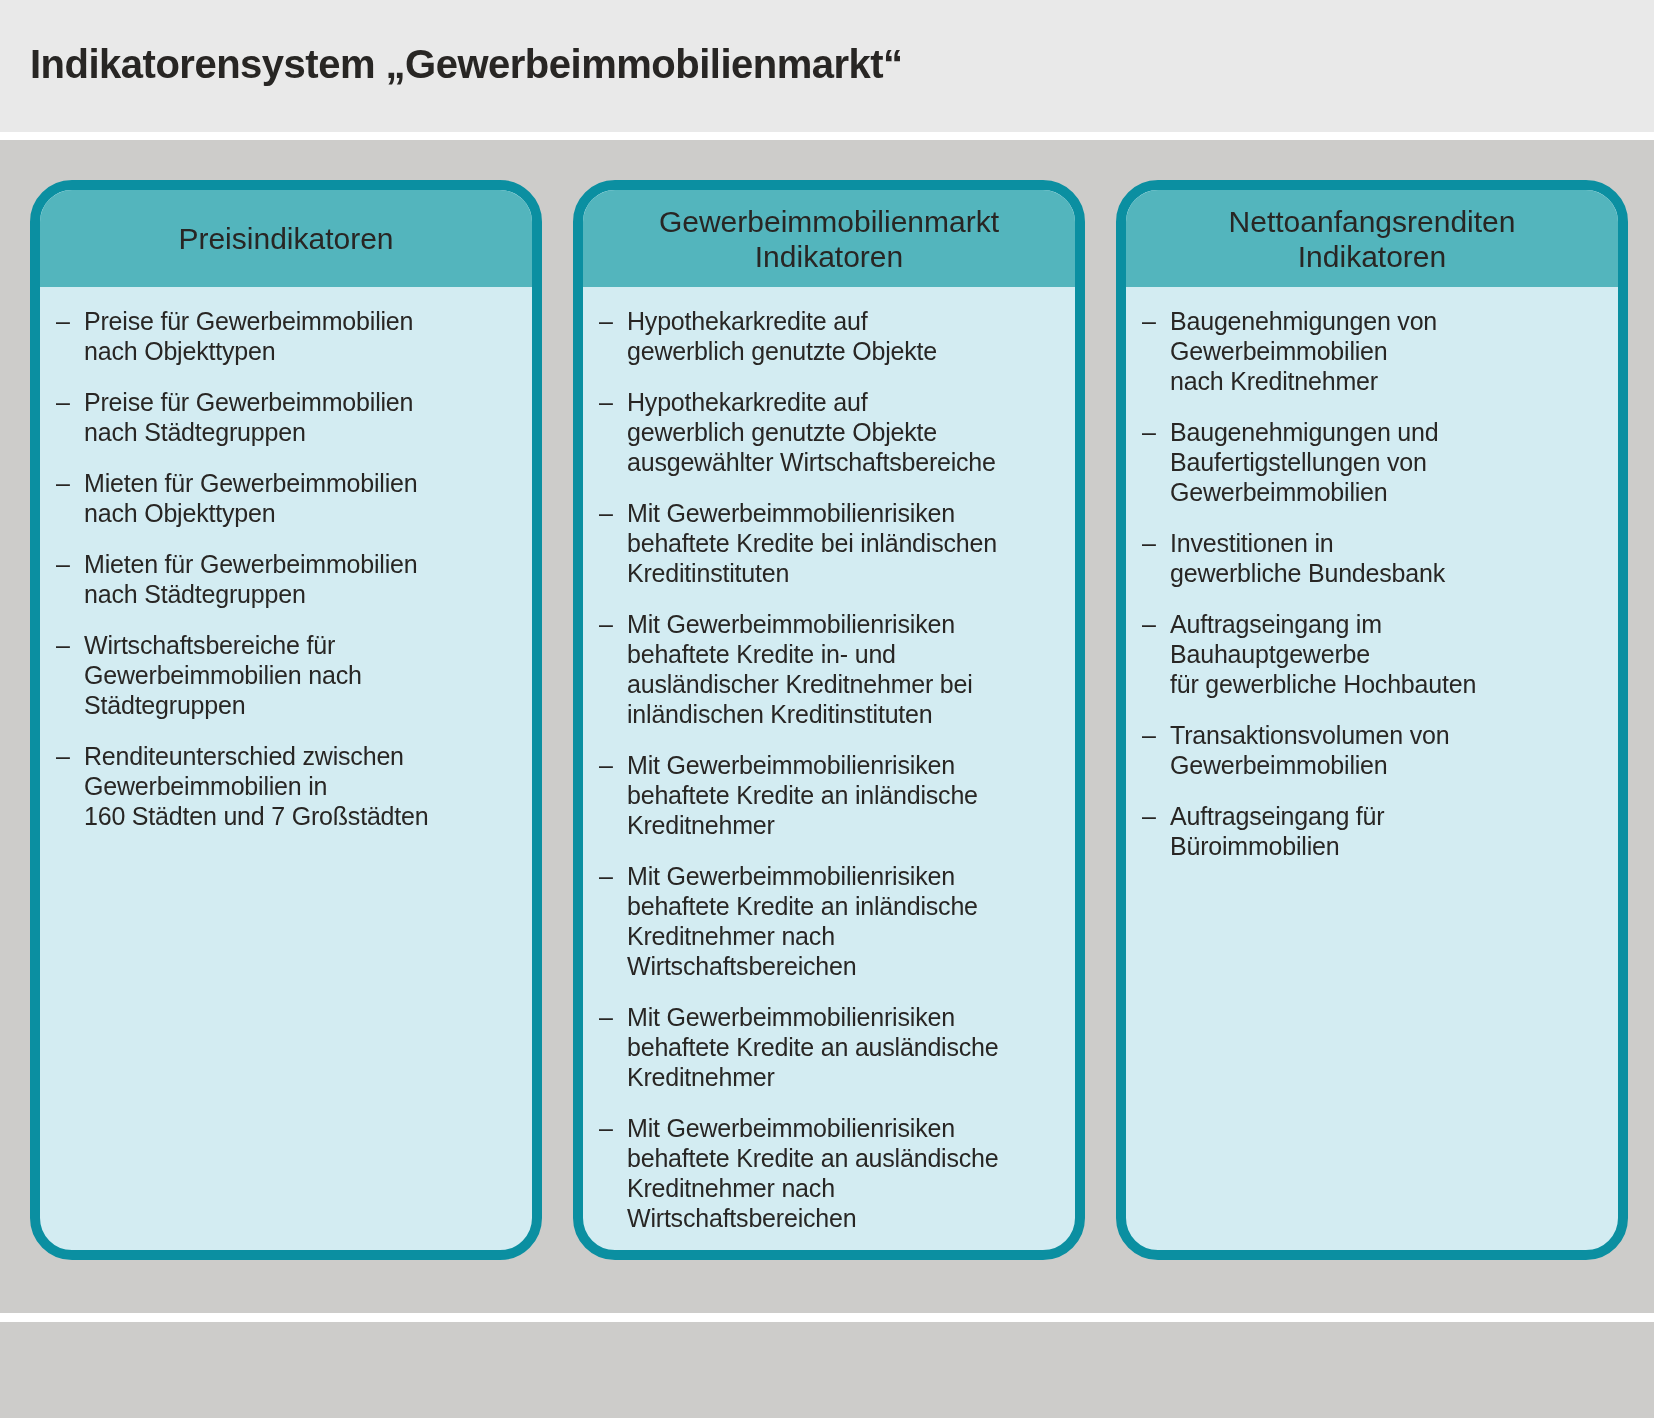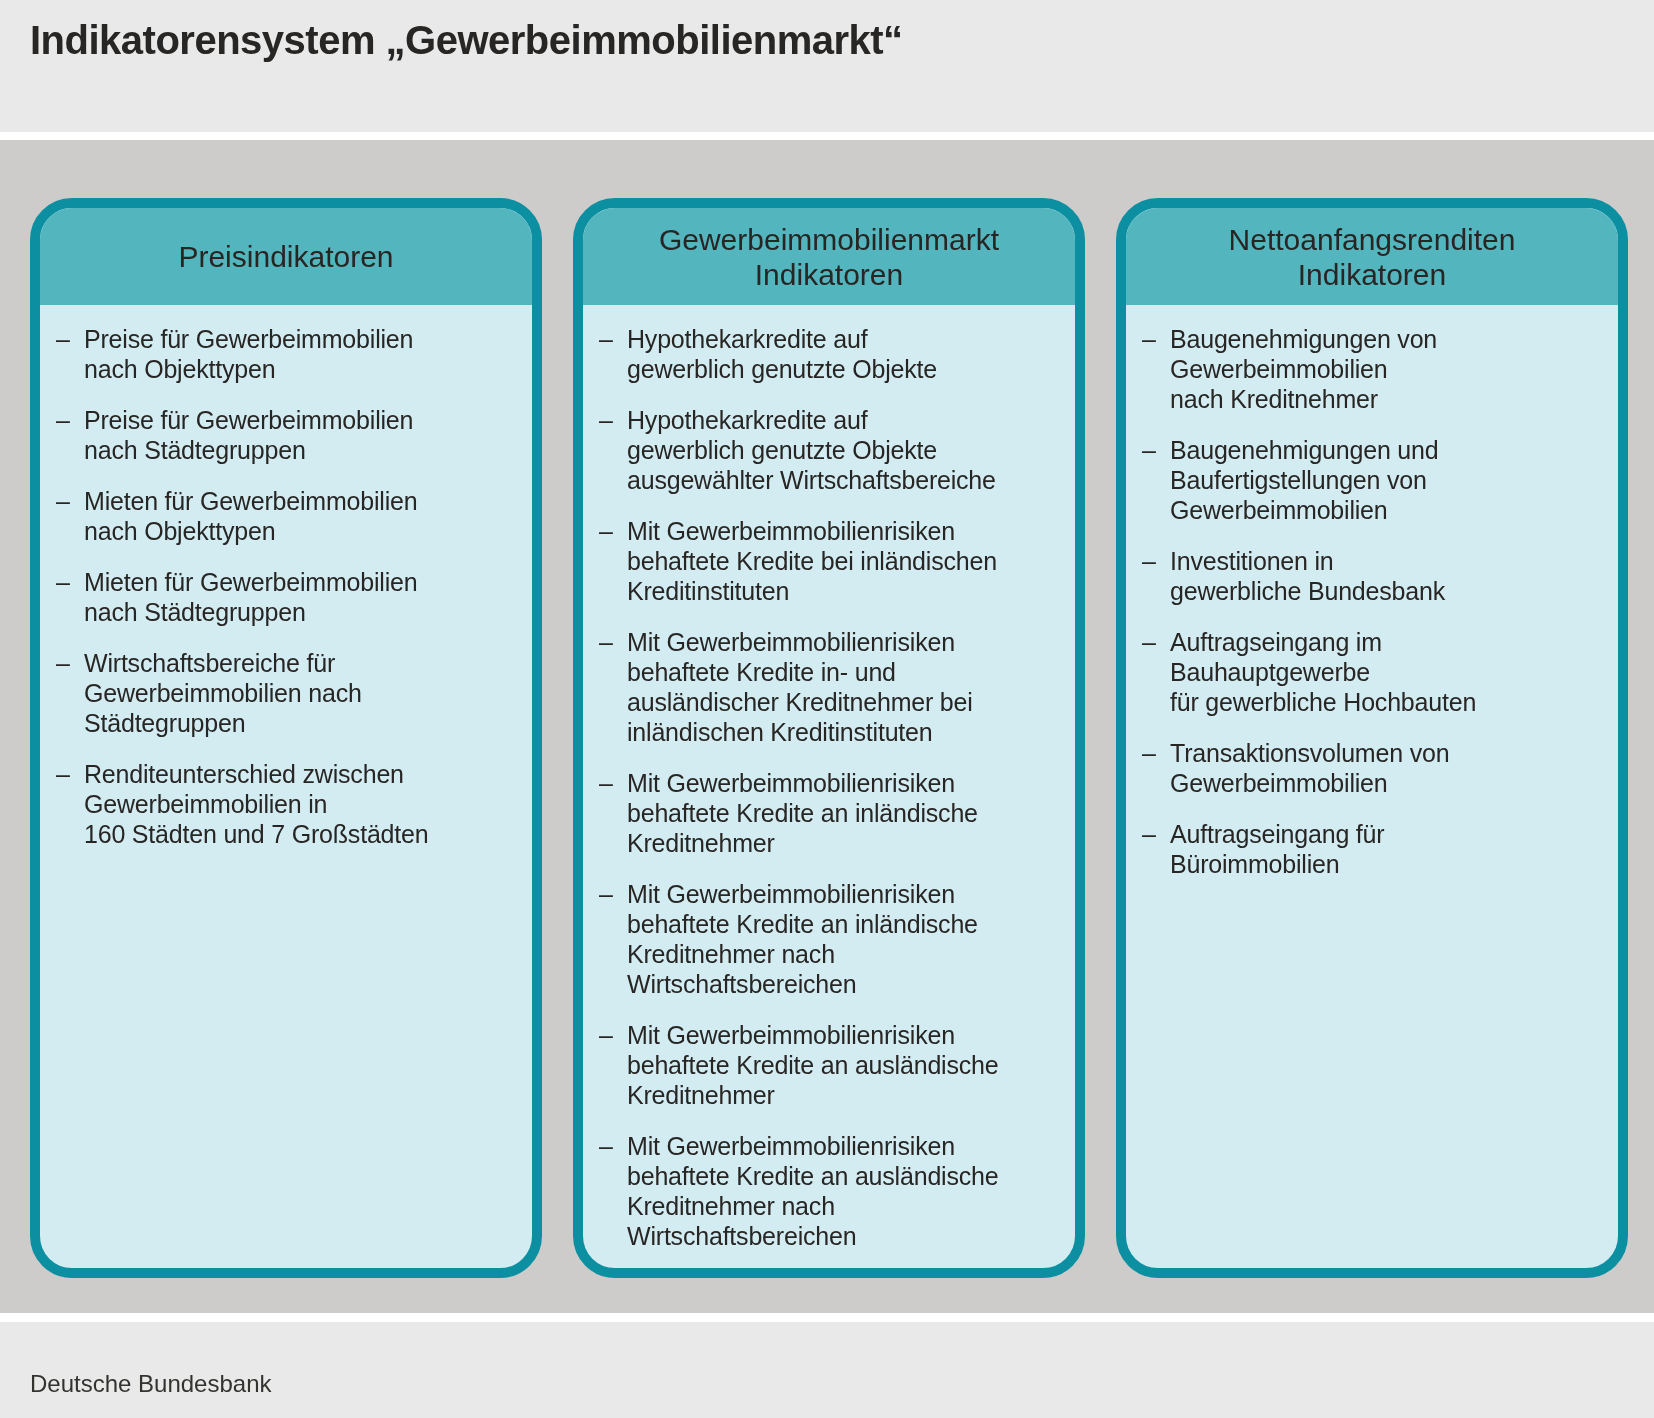--- a/index.html
+++ b/index.html
@@ -30,32 +30,33 @@
     height: 132px;
     background: var(--band-gray);
     padding: 16px 0 0 30px;
   }
   .title {
     font-size: 40px;
     line-height: 48px;
     font-weight: bold;
     letter-spacing: -0.5px;
     color: var(--text-color);
+    margin-top: 24px;
   }
   
   .sep-top { height: 8px; background: var(--separator-white); }
   .sep-bottom { height: 9px; background: var(--separator-white); }
   
   .band-main {
     height: 1173px;
     background: var(--background-gray);
-    padding: 23px 0 0 30px;
+    padding: 40px 0 0 30px;
     display: flex;
     gap: 31px;
-    align-items: center;
+    align-items: flex-start;
   }
   .box {
     width: 512px;
     height: 1080px;
     border: 10px solid var(--border-teal);
     border-radius: 42px;
     background: var(--body-blue);
     overflow: hidden;
     flex: 0 0 auto;
   }
@@ -257,17 +258,14 @@
             <span class="item-text">Auftragseingang für
 Büroimmobilien</span>
           </div>
         </div>
     </section>
 
   </main>
 
   <div class="sep-bottom"></div>
 
-  <footer class="band-footer">
-    <div class="footer-text">Deutsche Bundesbank</div>
-  </footer>
 
 </div>
 
 </body></html>

